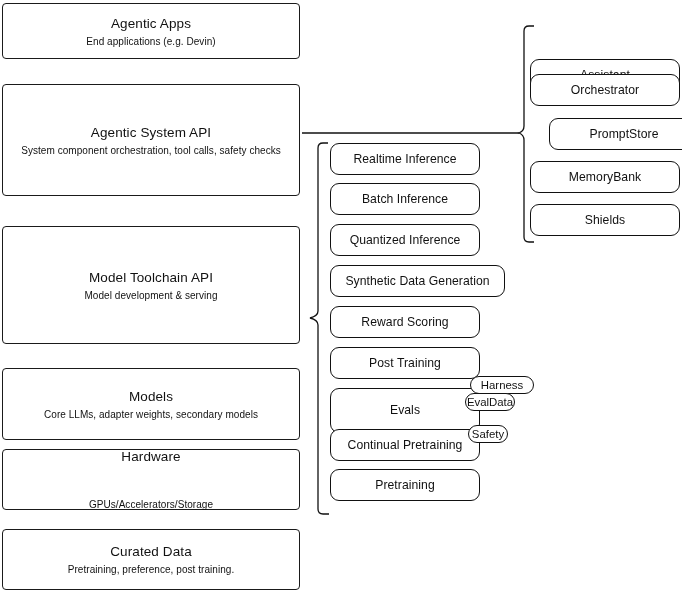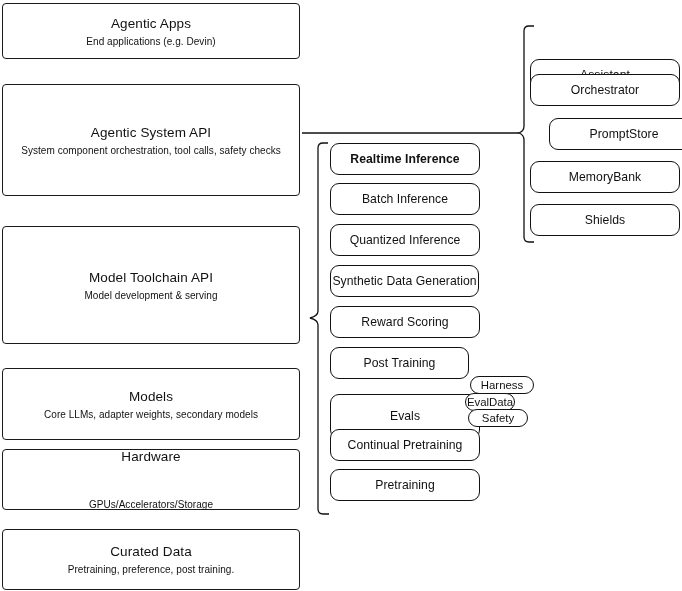--- a/index.html
+++ b/index.html
@@ -138,55 +138,55 @@
   <div class="layer-box" style="left:2px; top:449px; width:298px; height:61px;gap:30px;">
     <div class="layer-title">Hardware</div>
     <div class="layer-sub">GPUs/Accelerators/Storage</div>
   </div>
 
   <div class="layer-box" style="left:2px; top:529px; width:298px; height:61px;">
     <div class="layer-title">Curated Data</div>
     <div class="layer-sub">Pretraining, preference, post training.</div>
   </div>
 
-  <div class="cap-box" style="left:330px; top:143px; width:150px; height:32px;font-weight:bold;">
+  <div class="cap-box" style="left:330px; top:143px; width:150px; height:32px;">
     <span class="cap-label">Realtime Inference</span>
   </div>
   <div class="cap-box" style="left:330px; top:183px; width:150px; height:32px;">
     <span class="cap-label">Batch Inference</span>
   </div>
   <div class="cap-box" style="left:330px; top:224px; width:150px; height:32px;">
     <span class="cap-label">Quantized Inference</span>
   </div>
-  <div class="cap-box" style="left:330px; top:265px; width:149px; height:32px;">
+  <div class="cap-box" style="left:330px; top:265px; width:175px; height:32px;">
     <span class="cap-label">Synthetic Data Generation</span>
   </div>
   <div class="cap-box" style="left:330px; top:306px; width:150px; height:32px;">
     <span class="cap-label">Reward Scoring</span>
   </div>
-  <div class="cap-box" style="left:330px; top:347px; width:139px; height:32px;">
+  <div class="cap-box" style="left:330px; top:347px; width:150px; height:32px;">
     <span class="cap-label">Post Training</span>
   </div>
-  <div class="cap-box" style="left:330px; top:388px; width:150px; height:45px;margin-top:6px;">
+  <div class="cap-box" style="left:330px; top:388px; width:150px; height:45px;">
     <span class="cap-label">Evals</span>
   </div>
   <div class="cap-box" style="left:330px; top:429px; width:150px; height:32px;">
     <span class="cap-label">Continual Pretraining</span>
   </div>
   <div class="cap-box" style="left:330px; top:469px; width:150px; height:32px;">
     <span class="cap-label">Pretraining</span>
   </div>
 
   <div class="pill" style="left:470px; top:376px; width:64px; height:18px;">
     <span class="pill-label">Harness</span>
   </div>
   <div class="pill" style="left:465px; top:393px; width:50px; height:18px;">
     <span class="pill-label">EvalData</span>
   </div>
-  <div class="pill" style="left:468px; top:409px; width:60px; height:18px;text-align:right;">
+  <div class="pill" style="left:468px; top:425px; width:40px; height:18px;text-align:right;">
     <span class="pill-label">Safety</span>
   </div>
 
   <div class="cap-box" style="left:530px; top:50px; width:150px; height:32px;margin-top:9px;">
     <span class="cap-label">Assistant</span>
   </div>
   <div class="cap-box" style="left:530px; top:74px; width:150px; height:32px;">
     <span class="cap-label">Orchestrator</span>
   </div>
   <div class="cap-box" style="left:549px; top:118px; width:150px; height:32px;">

